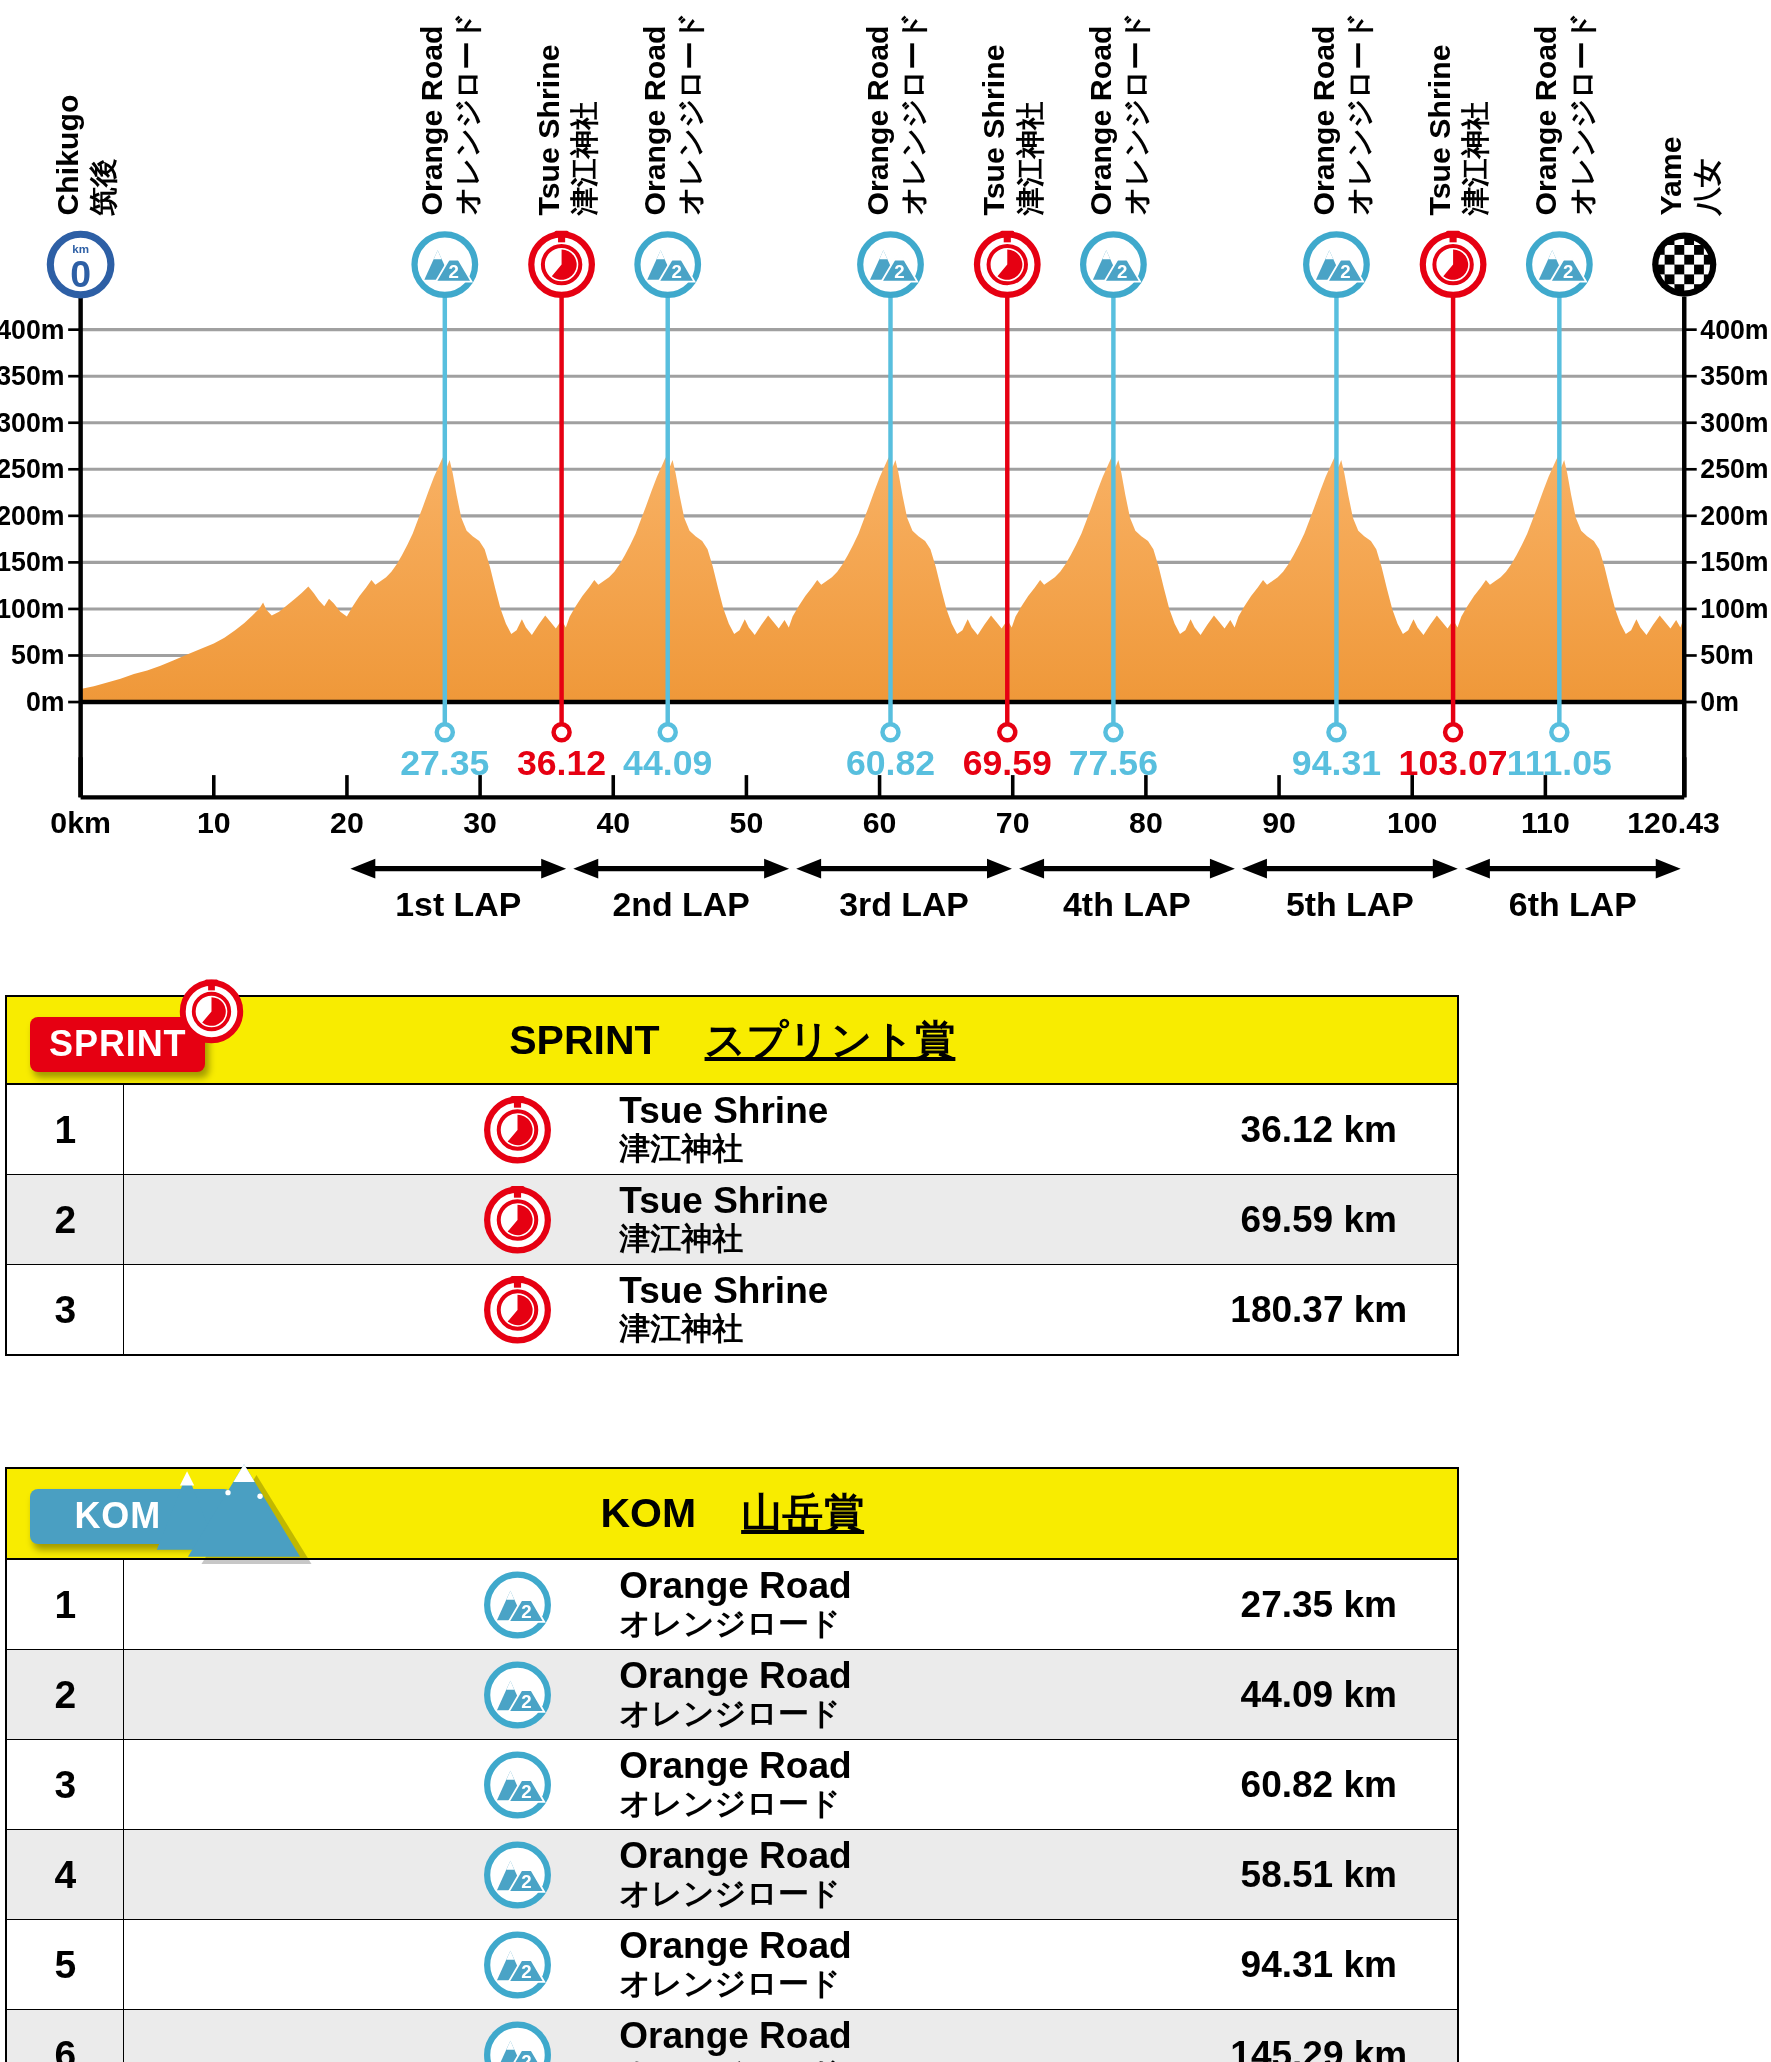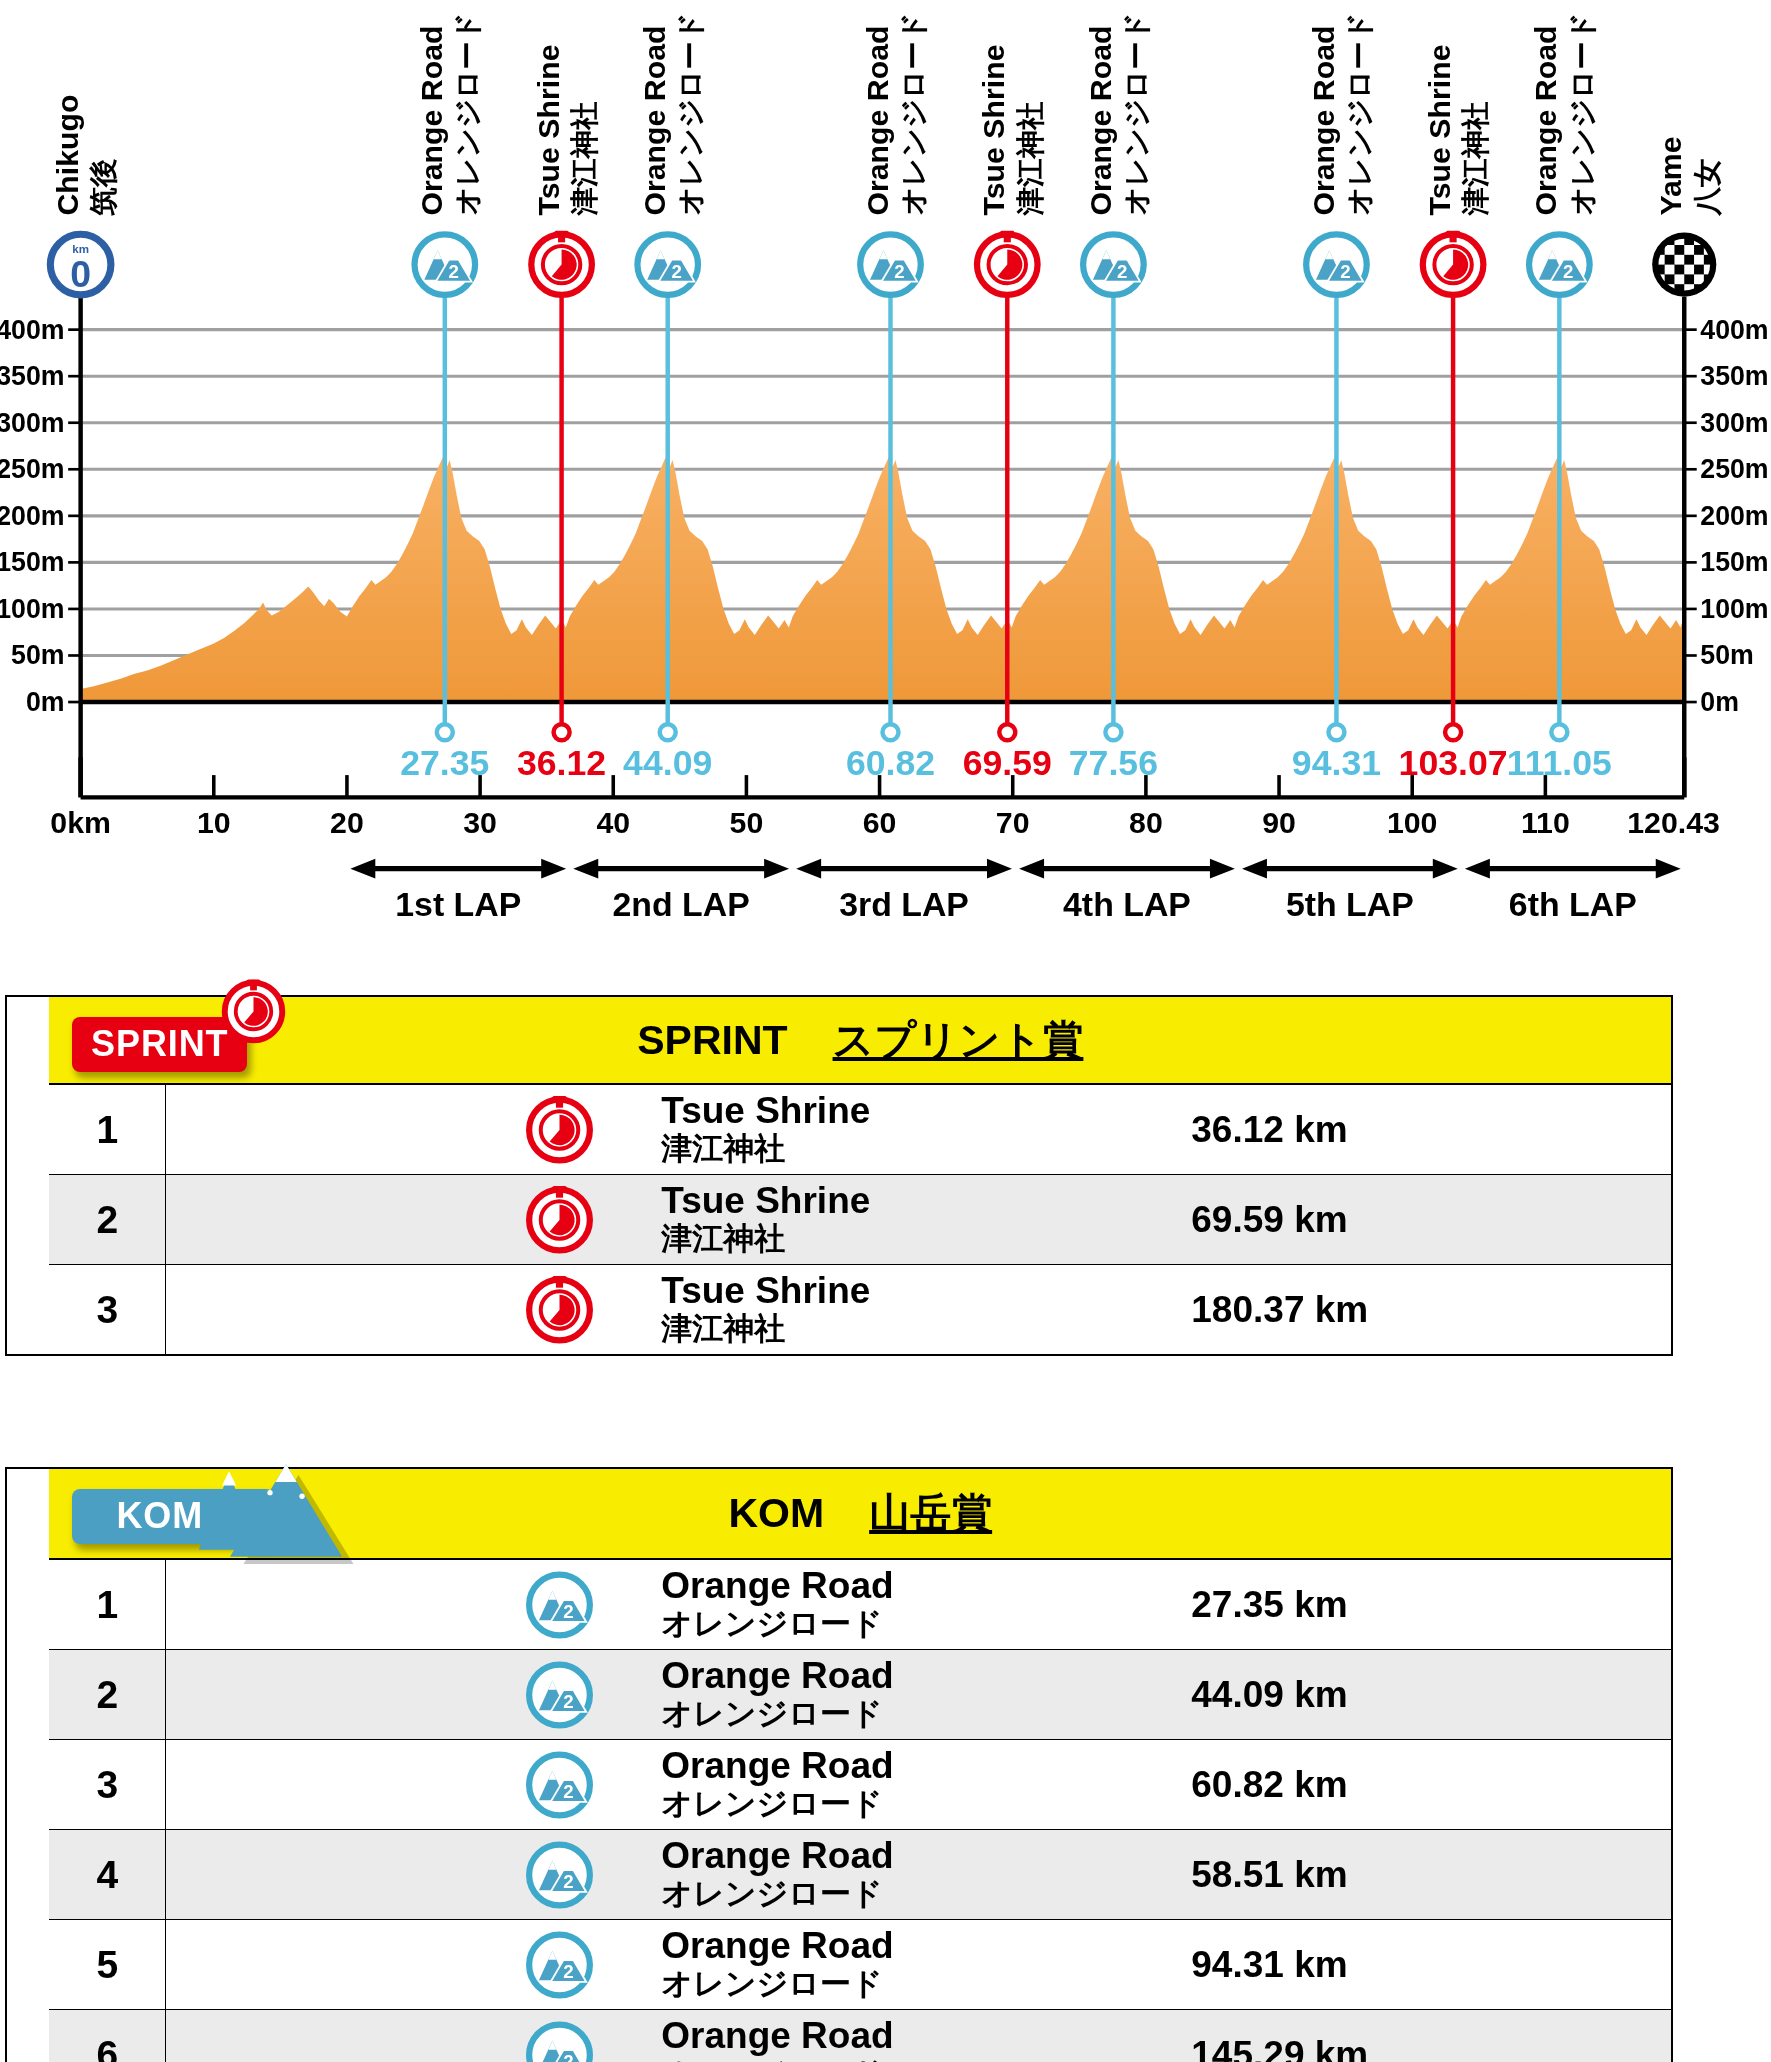--- a/index.html
+++ b/index.html
@@ -6,22 +6,22 @@
   body{
     width:1772px;height:2063px;position:relative;
     font-family:"Liberation Sans","DejaVu Sans",sans-serif;
     font-weight:bold;color:#000;overflow:hidden;
   }
   .canvas{position:absolute;inset:0;}
   #profile-chart{position:absolute;left:0;top:0;}
   #profile-chart text{font-family:"Liberation Sans","DejaVu Sans",sans-serif;font-weight:bold;}
 
   section.rtable{
-    position:absolute;left:5.3px;width:1668px;box-sizing:border-box;
-    border:2.7px solid #000;background:#fff;padding-left:42px;
+    position:absolute;left:5.3px;width:1454px;box-sizing:border-box;
+    border:2.7px solid #000;background:#fff;
   }
   .band{
     position:relative;height:86px;background:#F8EC00;
     border-bottom:2.7px solid #000;
     display:flex;align-items:center;justify-content:center;
   }
   .band-title{font-size:41px;display:flex;align-items:baseline;}
   .band-title .ja{margin-left:45px;text-decoration:underline;}
   .corner-badge{
     position:absolute;left:23px;top:19.6px;width:175px;height:55px;border-radius:8px;
@@ -44,21 +44,21 @@
     display:flex;align-items:center;justify-content:center;font-size:39px;
   }
   .tcontent{position:relative;flex:1;}
   .row-icon{position:absolute;left:356px;top:50%;transform:translateY(-50%);width:75px;height:75px;}
   .row-icon svg{width:100%;height:100%;display:block;}
   .tname{position:absolute;left:495px;top:50%;transform:translateY(-50%);}
   .tname .en{font-size:37px;line-height:1.05;}
   .tname .ja{font-size:31px;line-height:1.2;}
   .tkm{
     position:absolute;left:1025px;width:339px;top:50%;transform:translateY(-50%);
-    text-align:left;font-size:37px;
+    text-align:center;font-size:37px;
   }
 </style>
 </head>
 <body>
 
 <div class="canvas">
 
   <svg id="profile-chart" width="1772" height="931" viewBox="0 0 1988 1045" xmlns="http://www.w3.org/2000/svg">
       <defs>
   <linearGradient id="og" x1="0" y1="0" x2="0" y2="1">

